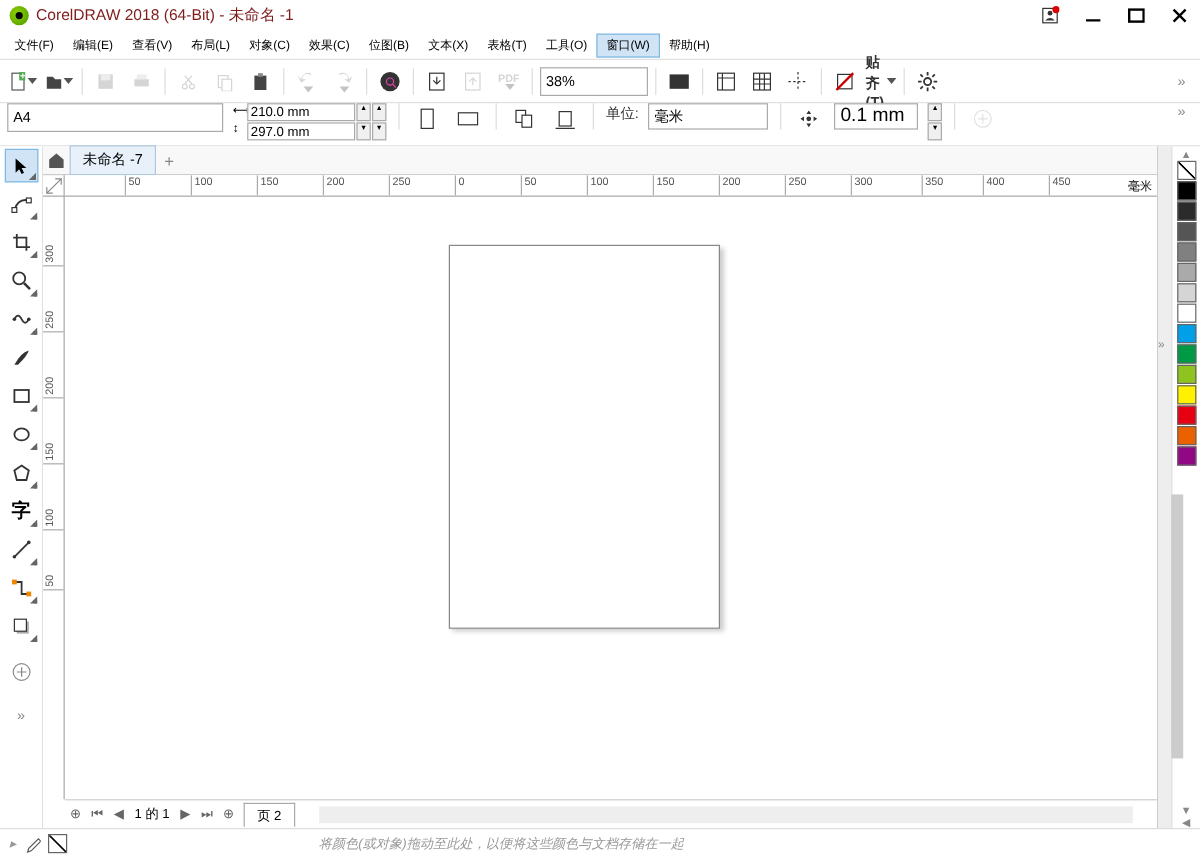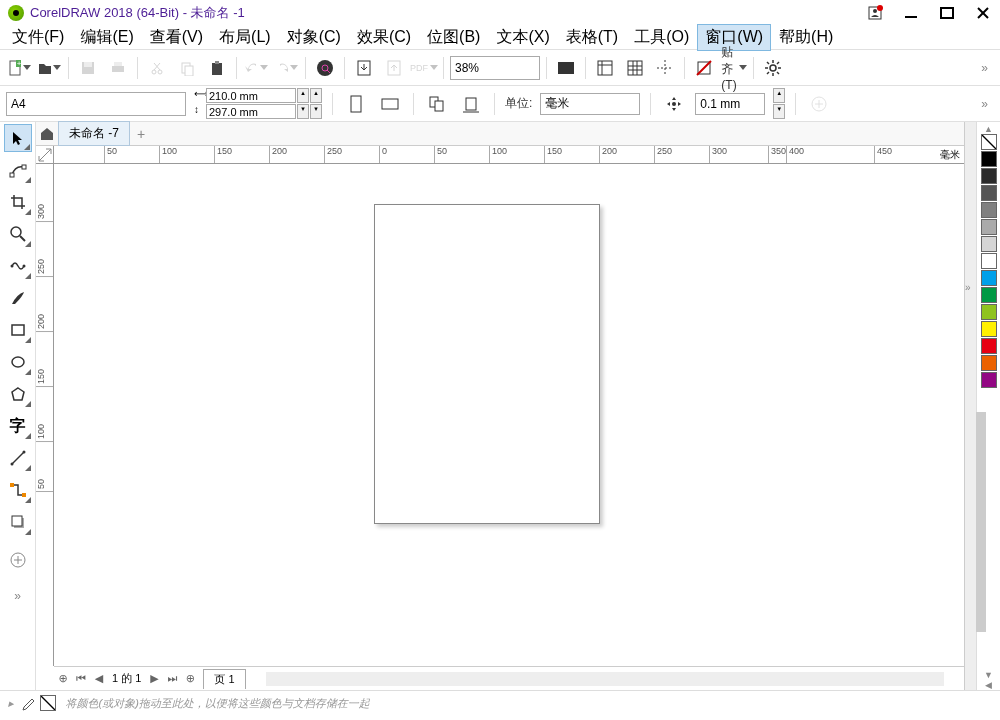--- a/index.html
+++ b/index.html
@@ -1,33 +1,33 @@
 <!DOCTYPE html>
 <html><head>
 <meta charset="utf-8">
 <style>
 * { margin: 0; padding: 0; box-sizing: border-box; font-family: "Microsoft YaHei", Arial, sans-serif; }
 body { width: 1000px; height: 720px; background: #fff; overflow: hidden; font-size: 12px; }
 .titlebar { height: 26px; display: flex; align-items: center; padding: 0 8px; background: #fff; }
 .titlebar .logo { width: 16px; height: 16px; background: radial-gradient(circle at 40% 40%, #8fd400, #4a9500); border-radius: 50%; margin-right: 6px; position: relative; }
 .titlebar .logo::after { content:''; position:absolute; width:6px; height:6px; background:#000; border-radius:50%; top:5px; left:5px; }
-.titlebar .title { font-size: 13px; color: #4c1d95; }
+.titlebar .title { font-size: 13px; color: #7f1d1d; }
 .winbtns { margin-left: auto; display: flex; gap: 18px; }
 .winbtn { width: 18px; height: 18px; display: flex; align-items: center; justify-content: center; font-size: 16px; cursor: pointer; }
 .menubar { height: 24px; display: flex; align-items: center; padding: 0 4px; border-bottom: 1px solid #e0e0e0; }
-.menuitem { padding: 3px 8px; font-size: 16px; cursor: pointer; text-align: center; }
+.menuitem { padding: 3px 8px; font-size: 10px; cursor: pointer; text-align: center; }
 .menuitem.active { background: #d0e4f5; border: 1px solid #7fb8e0; padding: 2px 7px; }
 .toolbar { height: 36px; display: flex; align-items: center; padding: 0 6px; gap: 4px; border-bottom: 1px solid #e0e0e0; }
-.tbtn { width: 26px; height: 26px; display: flex; align-items: center; justify-content: center; cursor: pointer; border: 1px solid transparent; }
-.tbtn.disabled { opacity: 0.35; }
+.tbtn { width: 26px; height: 26px; display: flex; align-items: center; justify-content: center; cursor: pointer; border: 1px solid transparent; font-weight: bold; }
+.tbtn.disabled { opacity: 0.35; flex-direction: column; }
 .sep { width: 1px; height: 22px; background: #ddd; margin: 0 2px; }
 .dd { display: inline-flex; align-items: center; }
 .caret { border-left: 4px solid transparent; border-right: 4px solid transparent; border-top: 5px solid #555; margin-left: 2px; }
 .zoom-select { width: 90px; height: 24px; border: 1px solid #aaa; padding: 0 4px; font-size: 12px; }
-.propbar { height: 36px; display: flex; align-items: center; padding: 0 6px; gap: 8px; border-bottom: 1px solid #e0e0e0; }
+.propbar { height: 36px; display: flex; align-items: flex-start; padding: 0 6px; gap: 8px; border-bottom: 1px solid #e0e0e0; }
 .pagesize-select { width: 180px; height: 24px; border: 1px solid #aaa; padding: 0 4px; font-size: 12px; }
 .dimgroup { display: flex; flex-direction: column; gap: 1px; }
 .diminput { width: 90px; height: 15px; border: 1px solid #aaa; font-size: 11px; padding: 0 2px; }
 .spinbtn { width: 12px; height: 15px; background: #f0f0f0; border: 1px solid #aaa; font-size: 7px; text-align: center; line-height: 7px; }
 .workarea { display: flex; height: 568px; position: relative; }
 .toolbox { width: 36px; background: #fff; border-right: 1px solid #e0e0e0; display: flex; flex-direction: column; align-items: center; padding-top: 2px; gap: 4px; }
 .tool { width: 28px; height: 28px; display: flex; align-items: center; justify-content: center; cursor: pointer; position: relative; }
 .tool.active { background: #d0e4f5; border: 1px solid #7fb8e0; }
 .tool .flycaret { position: absolute; bottom: 1px; right: 1px; border-left: 3px solid transparent; border-top: 3px solid transparent; border-right: 3px solid #666; border-bottom: 3px solid #666; width: 0; height: 0; }
 .canvas-wrap { flex: 1; position: relative; background: #fff; }
@@ -42,21 +42,21 @@
 .page { position: absolute; left: 320px; top: 40px; width: 226px; height: 320px; background: #fff; border: 1px solid #888; box-shadow: 3px 3px 4px rgba(0,0,0,0.2); }
 .pagenav { position: absolute; bottom: 0; left: 18px; right: 0; height: 24px; display: flex; align-items: center; border-top: 1px solid #ccc; font-size: 11px; }
 .pagenav .btn { width: 18px; height: 18px; display: flex; align-items: center; justify-content: center; cursor: pointer; color: #666; }
 .pagenav .pagetab { padding: 2px 10px; margin-left: 4px; border: 1px solid #aaa; border-bottom: none; background: #fff; }
 .palette { width: 24px; border-left: 1px solid #ddd; display: flex; flex-direction: column; align-items: center; padding-top: 2px; }
 .swatch { width: 16px; height: 16px; margin-bottom: 1px; cursor: pointer; border: 1px solid #666; }
 .noswatch { width: 16px; height: 16px; margin-bottom: 1px; position: relative; border: 1px solid #666; background: #fff; }
 .noswatch::after { content:''; position:absolute; left:0; top:0; right:0; bottom:0; background: linear-gradient(to top right, transparent 45%, #000 48%, #000 52%, transparent 55%); }
 .colorbar { height: 26px; display: flex; align-items: center; padding: 0 8px; border-top: 1px solid #ddd; font-size: 11px; color: #999; font-style: italic; }
 .statusbar { height: 30px; display: flex; align-items: center; padding: 0 10px; font-size: 12px; }
-.nudge-input { width: 70px; height: 22px; border: 1px solid #aaa; padding: 0 4px; font-size: 12px; }
+.nudge-input { width: 70px; height: 22px; border: 1px solid #aaa; padding: 0 4px; font-size: 16px; }
 svg { display: block; }
 .label { font-size: 12px; color: #333; }
 .ruler-origin { position:absolute; left:0; top:24px; width:18px; height:18px; border-right:1px solid #999; border-bottom:1px solid #999; }
 .unit-select { width:80px; height:22px; border:1px solid #aaa; font-size:12px; padding:0 4px; }
 .more { margin-left:auto; color:#888; cursor:pointer; padding:0 6px; }
 </style>
 </head>
 <body>
 
 <div class="titlebar">
@@ -449,21 +449,21 @@
         <span class="tick" style="left:215px">200</span>
         <span class="tick" style="left:270px">250</span>
         <span class="tick" style="left:325px">0</span>
         <span class="tick" style="left:380px">50</span>
         <span class="tick" style="left:435px">100</span>
         <span class="tick" style="left:490px">150</span>
         <span class="tick" style="left:545px">200</span>
         <span class="tick" style="left:600px">250</span>
         <span class="tick" style="left:655px">300</span>
         <span class="tick" style="left:714px">350</span>
-        <span class="tick" style="left:732px">400</span>
+        <span class="tick" style="left:765px">400</span>
         <span class="tick" style="left:820px">450</span>
       <span style="position:absolute;right:4px;top:2px;font-size:10px">毫米</span>
     </div>
     <div class="ruler-v">
       <span class="tick" style="top:40px">300</span>
         <span class="tick" style="top:95px">250</span>
         <span class="tick" style="top:150px">200</span>
         <span class="tick" style="top:205px">150</span>
         <span class="tick" style="top:260px">100</span>
         <span class="tick" style="top:315px">50</span>
@@ -472,21 +472,21 @@
       <div class="page"></div>
     </div>
     <div class="pagenav">
       <div class="btn">⊕</div>
       <div class="btn">⏮</div>
       <div class="btn">◀</div>
       <span style="padding:0 4px">1 的 1</span>
       <div class="btn">▶</div>
       <div class="btn">⏭</div>
       <div class="btn">⊕</div>
-      <div class="pagetab">页 1</div>
+      <div class="pagetab">页 2</div>
       <div style="flex:1;height:14px;background:#eee;margin-left:20px;margin-right:20px"></div>
     </div>
   </div>
 
   <div style="width:12px;background:#eee;border-left:1px solid #ccc">
     <div style="position:absolute;top:160px;width:10px;height:18px;font-size:10px;color:#888">»</div>
     <div style="position:absolute;right:14px;top:290px;width:10px;height:220px;background:#ccc"></div>
   </div>
 
   <div class="palette">
@@ -514,21 +514,21 @@
 </div>
 
 <div class="colorbar">
   <div style="margin-right:6px">▸</div>
   <div style="margin-right:6px">
       <svg width="14" height="14">
         <path d="M12 2l-8 8-1 3 3-1 8-8z" fill="none" stroke="#555"></path>
       </svg>
     </div>
   <div class="noswatch" style="margin-right:10px"></div>
-  <span style="">将颜色(或对象)拖动至此处，以便将这些颜色与文档存储在一起</span>
+  <span style="margin-left:200px">将颜色(或对象)拖动至此处，以便将这些颜色与文档存储在一起</span>
 </div>
 
 <div class="statusbar">
   
   
   
   
 </div>
 
 </body></html>

